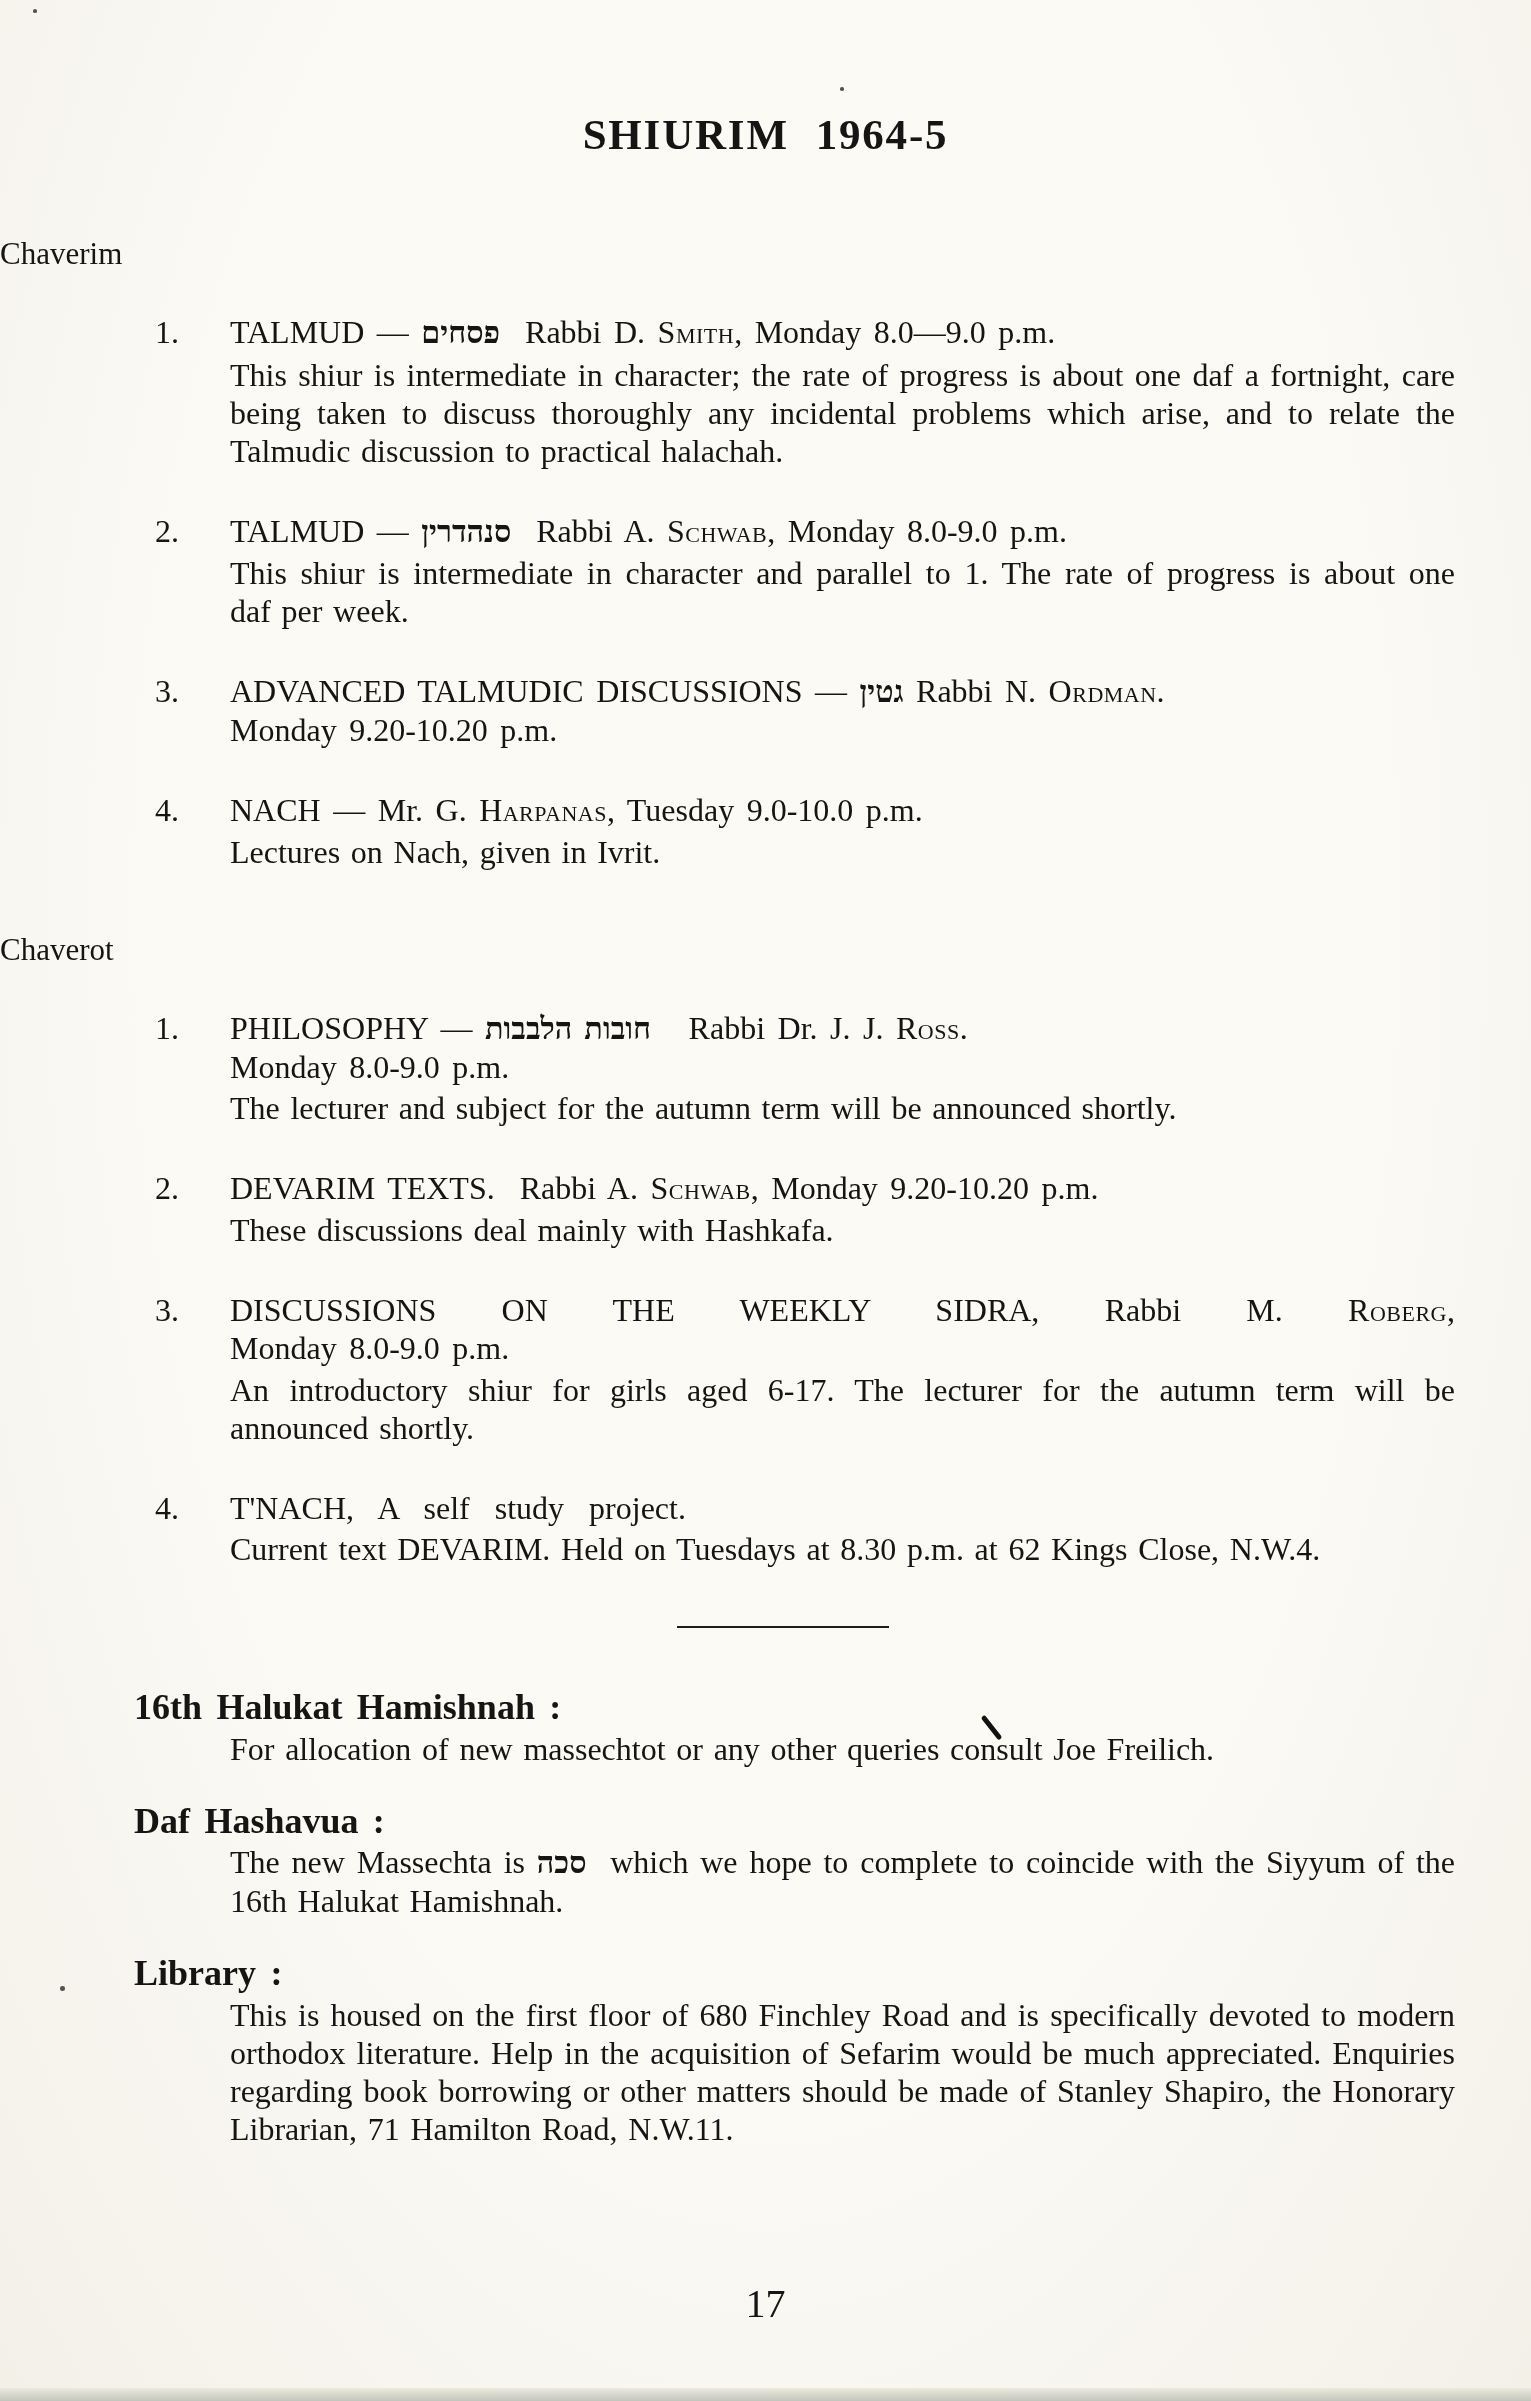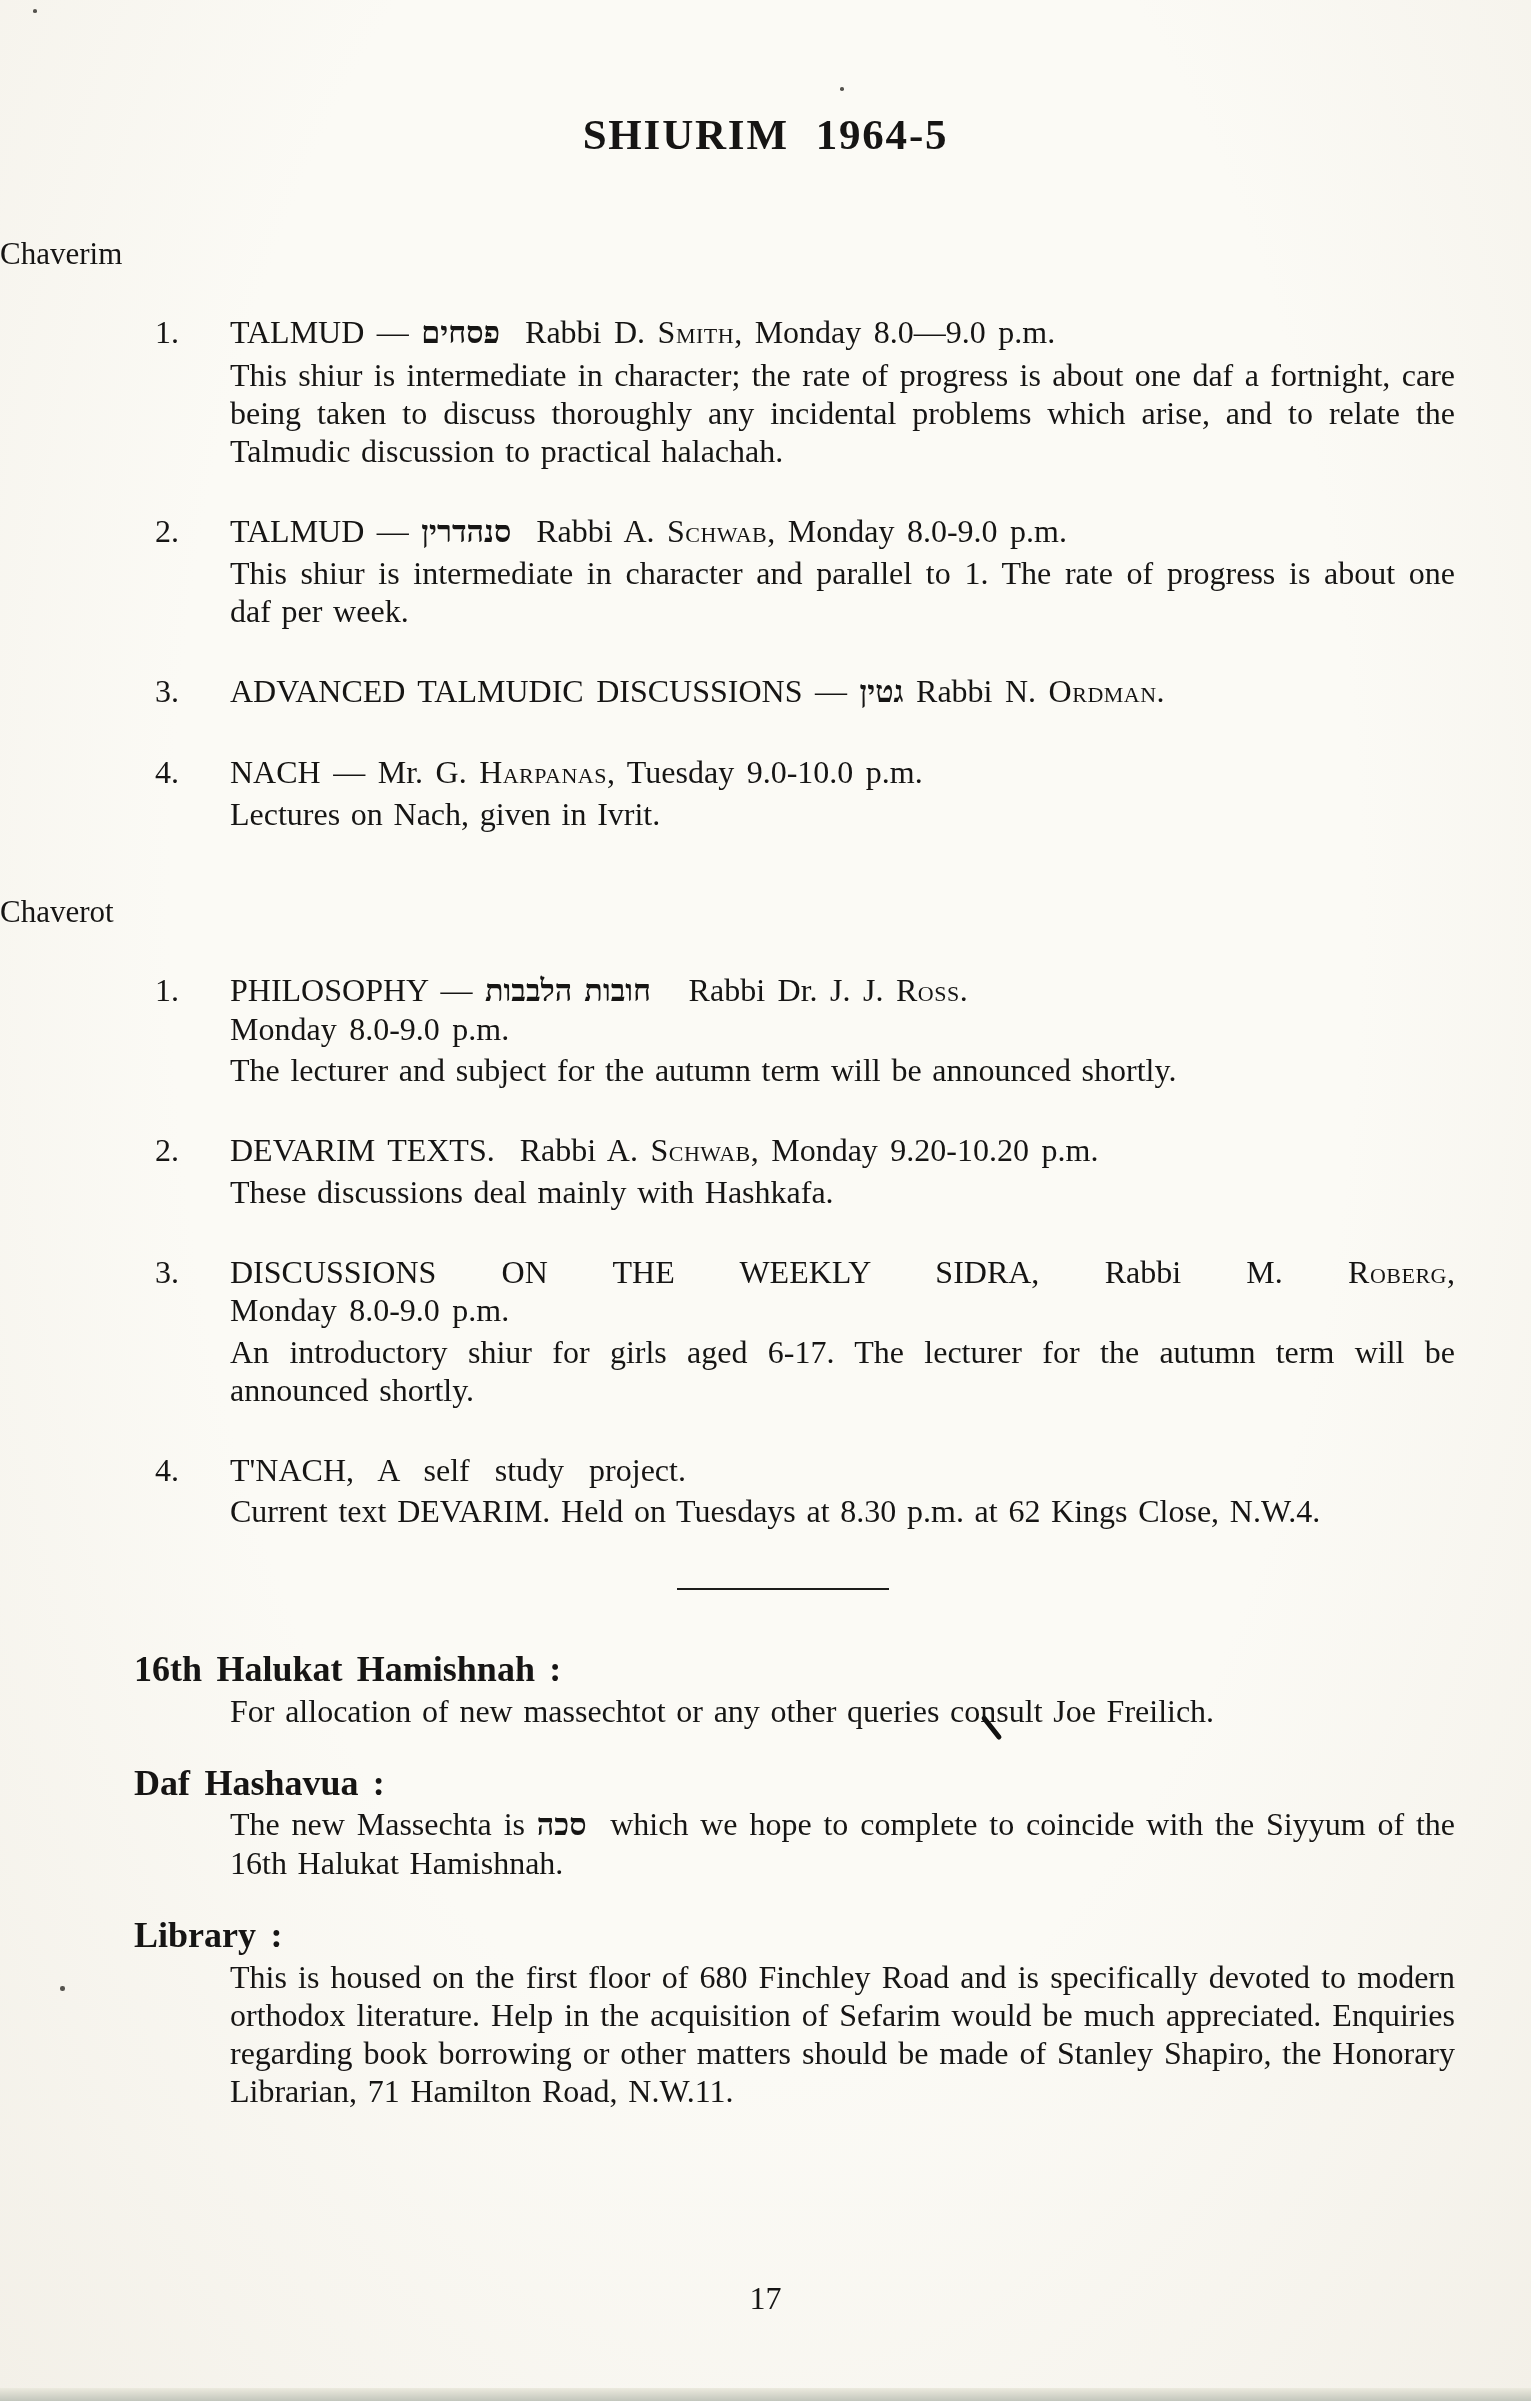--- a/index.html
+++ b/index.html
@@ -97,21 +97,21 @@
     text-align: justify;
     word-spacing: 2.7px;
     white-space: pre-wrap;
   }
   .page-number {
     position: absolute;
     top: 2280px;
     left: 0;
     right: 0;
     text-align: center;
-    font-size: 32px;
+    font-size: 40px;
   }
   .stray-mark {
     position: absolute;
     top: 1713px;
     left: 989px;
     width: 5.4px;
     height: 29px;
     border-radius: 3.6px;
     background: #111;
     transform: rotate(-38deg);
@@ -155,20 +155,21 @@
         <p class="ihead"><span class="seg-n">TALMUD — </span><span class="seg-heb">סנהדרין</span><span class="seg-n">  Rabbi A. </span><span class="seg-sc">Schwab</span><span class="seg-n">, Monday 8.0-9.0 p.m.</span></p>
 
         <p class="ibody">This shiur is intermediate in character and parallel to 1. The rate of progress is about one daf per week.</p>
       </div>
     </div>
 
     <div class="item">
       <div class="num">3.</div>
       <div class="itext">
         <p class="ihead"><span class="seg-n">ADVANCED TALMUDIC DISCUSSIONS — </span><span class="seg-heb">גטין</span><span class="seg-n"> Rabbi N. </span><span class="seg-sc">Ordman</span><span class="seg-n">.</span></p>
+        <p class="ihead">Monday 9.20-10.20 p.m.</p>
 
       </div>
     </div>
 
     <div class="item">
       <div class="num">4.</div>
       <div class="itext">
         <p class="ihead"><span class="seg-n">NACH — Mr. G. </span><span class="seg-sc">Harpanas</span><span class="seg-n">, Tuesday 9.0-10.0 p.m.</span></p>
 
         <p class="ibody">Lectures on Nach, given in Ivrit.</p>

